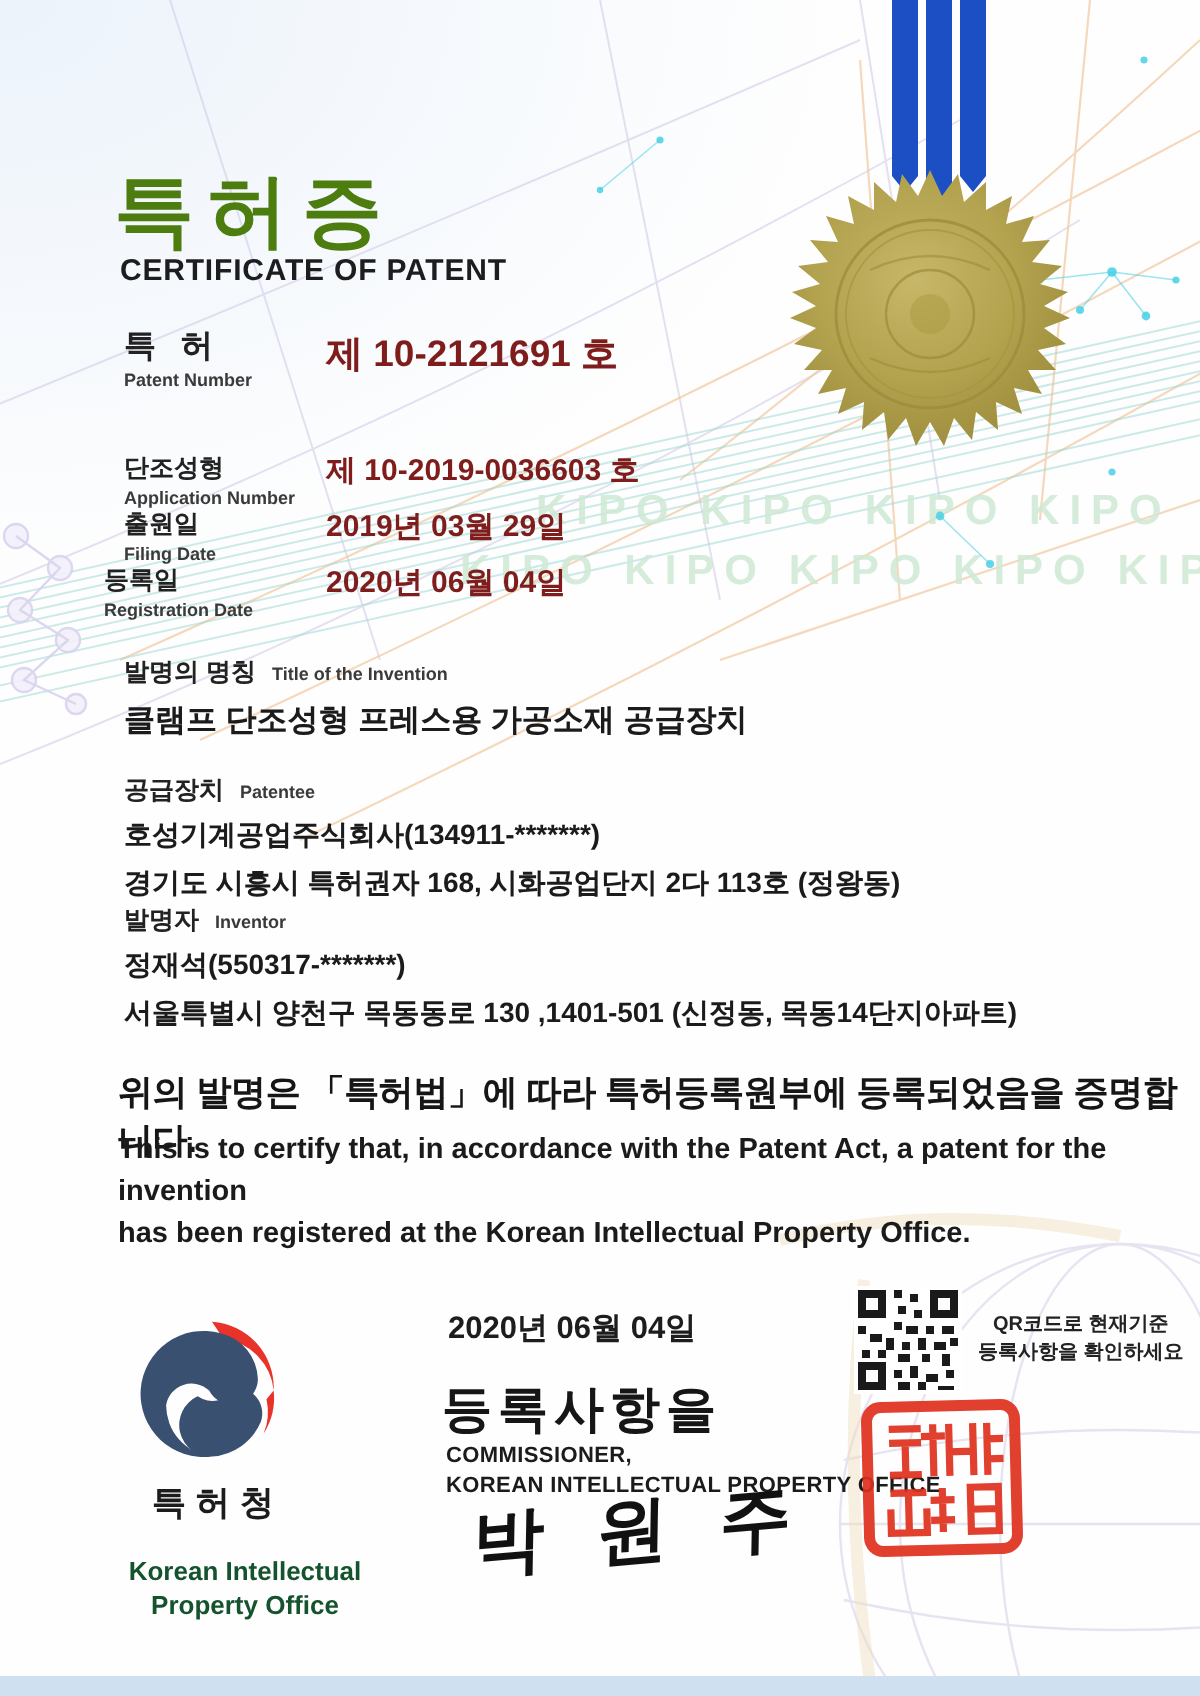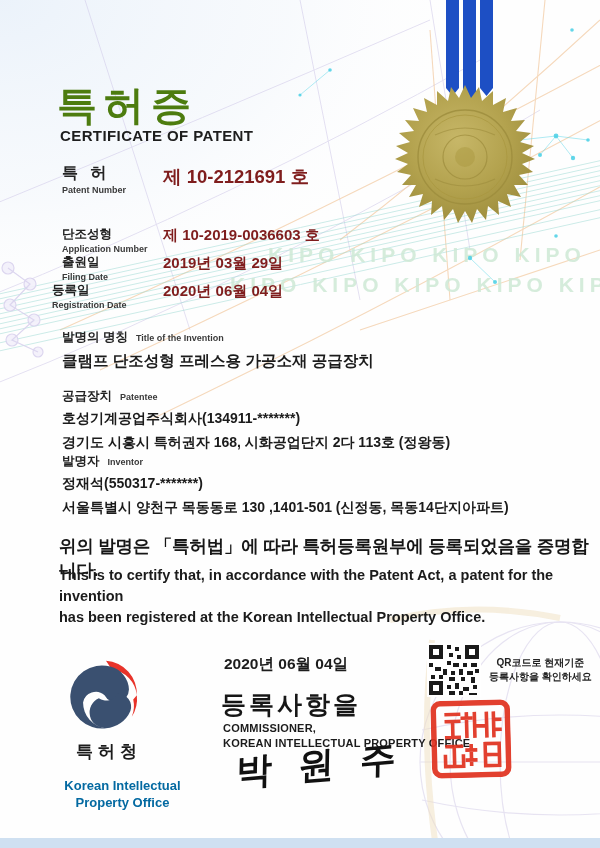--- a/index.html
+++ b/index.html
@@ -32,21 +32,21 @@
   .stmt-en{left:59px;top:565px;font-size:14.5px;font-weight:700;color:#1b1b1b;line-height:21px;width:530px;}
   
   .issue-date{left:224px;top:654px;font-size:15.5px;font-weight:600;color:#1d1d1d;}
   .comm-ko{left:221px;top:688px;font-size:25px;font-weight:800;letter-spacing:3px;color:#161616;}
   .comm-en{left:223px;top:721px;font-size:11px;font-weight:800;color:#1b1b1b;line-height:15px;letter-spacing:0.2px;}
   .sign{left:236px;top:741px;font-size:36px;font-weight:700;color:#111;
         transform:rotate(-5deg) skewX(-6deg);letter-spacing:8px;}
   .qr-note{left:489px;top:656px;font-size:10px;font-weight:700;color:#222;line-height:14px;text-align:center;}
   
   .logo-ko{left:76px;top:740px;font-size:17px;font-weight:700;letter-spacing:5px;color:#1c1c1c;text-align:right;}
-  .logo-en{left:30px;top:777px;width:185px;text-align:center;font-size:13px;font-weight:700;color:#0369a1;line-height:17px;}
+  .logo-en{left:30px;top:777px;width:185px;text-align:center;font-size:13px;font-weight:700;color:#14532d;line-height:17px;}
   .bottom-strip{position:absolute;left:0;bottom:0;width:600px;height:10px;background:#cfe0f1;}
   .seal-stamp{position:absolute;left:431px;top:700px;transform:rotate(-1.5deg);}
 </style>
 </head>
 <body>
 
 <div class="page">
 
   <svg class="bg" viewBox="0 0 600 848">
     <defs>

